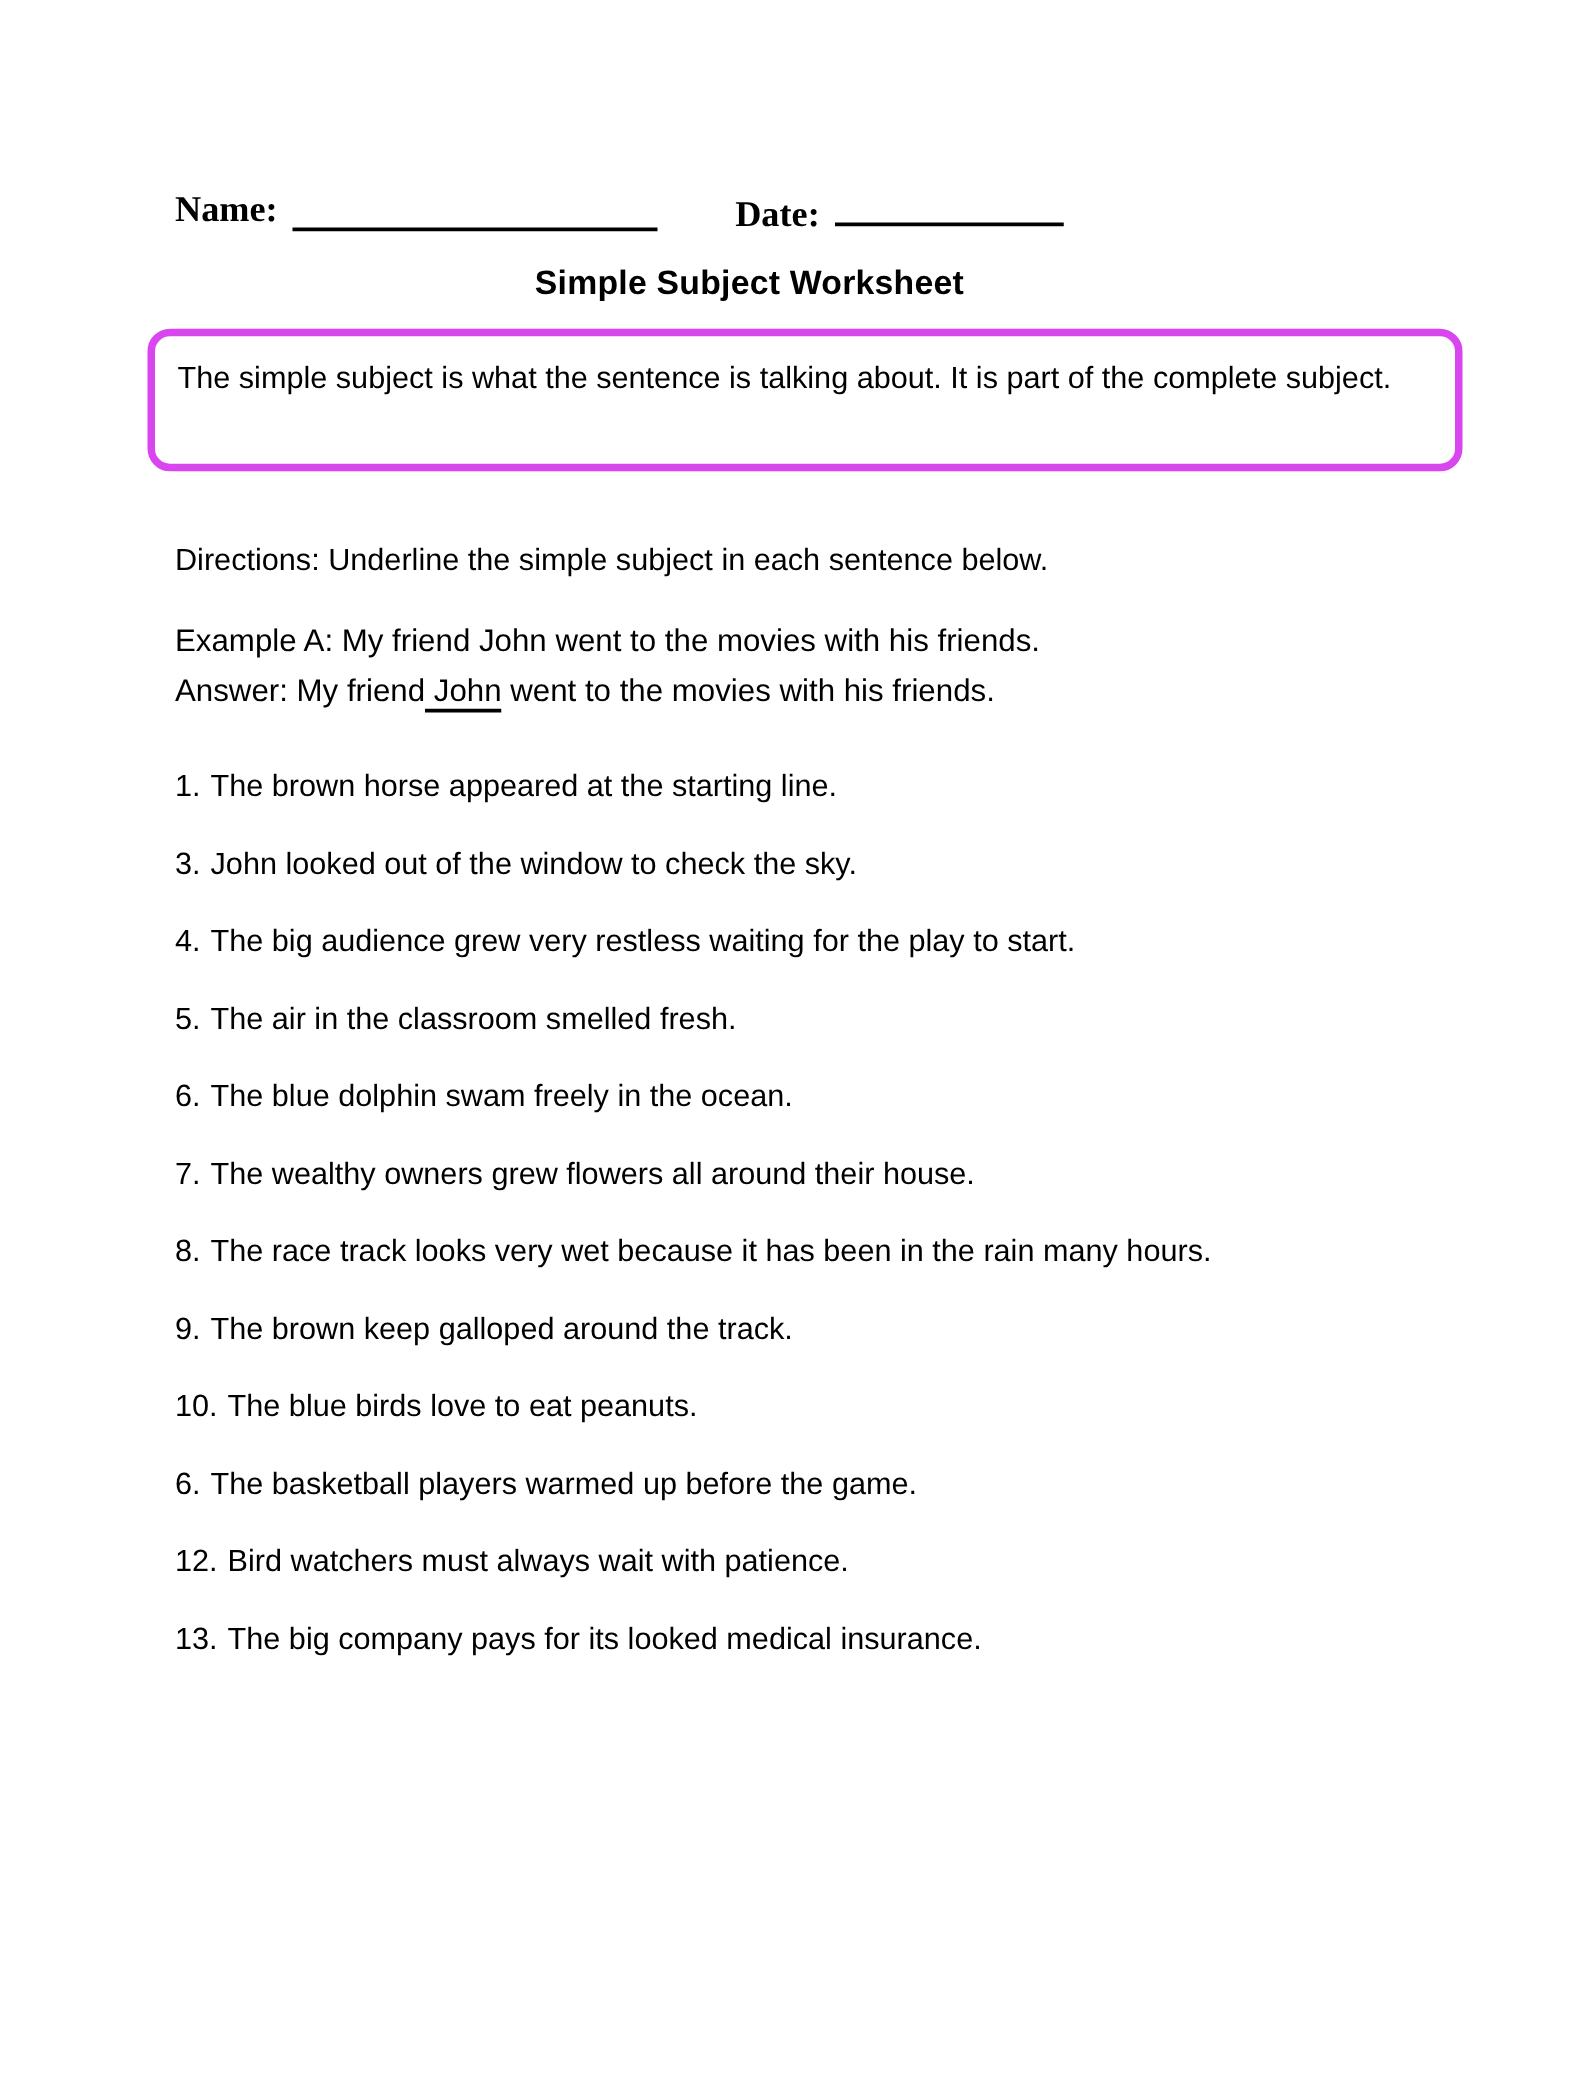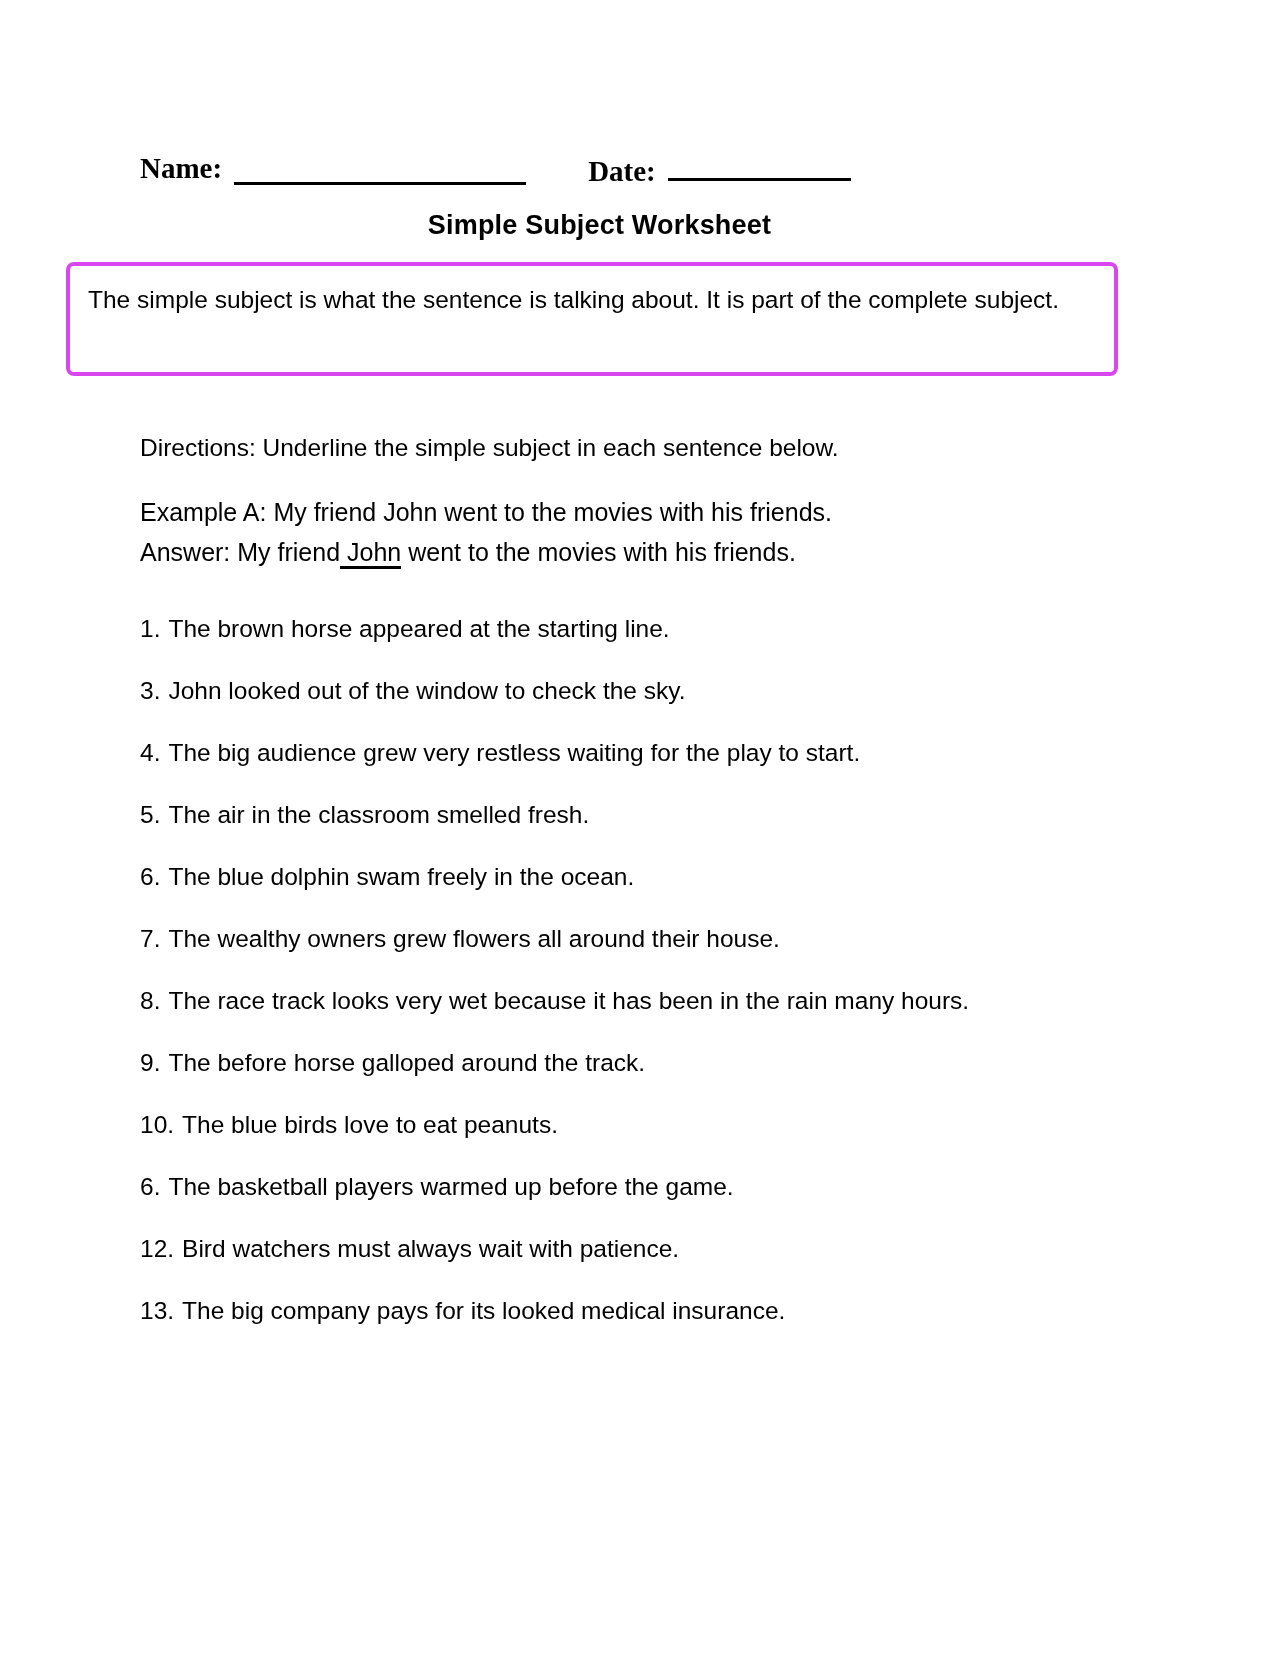--- a/index.html
+++ b/index.html
@@ -41,26 +41,26 @@
     margin-right: 76px;
     text-align: center;
     font-weight: bold;
     font-size: 27px;
     letter-spacing: 0.2px;
   }
 
   
   .definition-box {
     box-sizing: border-box;
-    margin-left: 66px;
+    margin-left: 118px;
     margin-top: 21px;
     width: 1052px;
     min-height: 114px;
-    border: 4px solid #d946ef;
-    border-radius: 8px;
+    border: 6px solid #d946ef;
+    border-radius: 18px;
     padding: 15px 20px 15px 18px;
     font-size: 24.5px;
     line-height: 38px;
   }
 
   
   .directions {
     margin: 58px 105px 0 140px;
     font-size: 24.5px;
     line-height: 28px;
@@ -117,20 +117,20 @@
   </div>
 
   <div class="sentence-list">
     <p class="sentence-item"><span class="item-number">1.</span><span>The brown horse appeared at the starting line.</span></p>
     <p class="sentence-item"><span class="item-number">3.</span><span>John looked out of the window to check the sky.</span></p>
     <p class="sentence-item"><span class="item-number">4.</span><span>The big audience grew very restless waiting for the play to start.</span></p>
     <p class="sentence-item"><span class="item-number">5.</span><span>The air in the classroom smelled fresh.</span></p>
     <p class="sentence-item"><span class="item-number">6.</span><span>The blue dolphin swam freely in the ocean.</span></p>
     <p class="sentence-item"><span class="item-number">7.</span><span>The wealthy owners grew flowers all around their house.</span></p>
     <p class="sentence-item"><span class="item-number">8.</span><span>The race track looks very wet because it has been in the rain many hours.</span></p>
-    <p class="sentence-item"><span class="item-number">9.</span><span>The before horse galloped around the track.</span></p>
+    <p class="sentence-item"><span class="item-number">9.</span><span>The brown keep galloped around the track.</span></p>
     <p class="sentence-item"><span class="item-number">10.</span><span>The blue birds love to eat peanuts.</span></p>
     <p class="sentence-item"><span class="item-number">6.</span><span>The basketball players warmed up before the game.</span></p>
     <p class="sentence-item"><span class="item-number">12.</span><span>Bird watchers must always wait with patience.</span></p>
     <p class="sentence-item"><span class="item-number">13.</span><span>The big company pays for its looked medical insurance.</span></p>
   </div>
 
 </div>
 
 </body></html>

